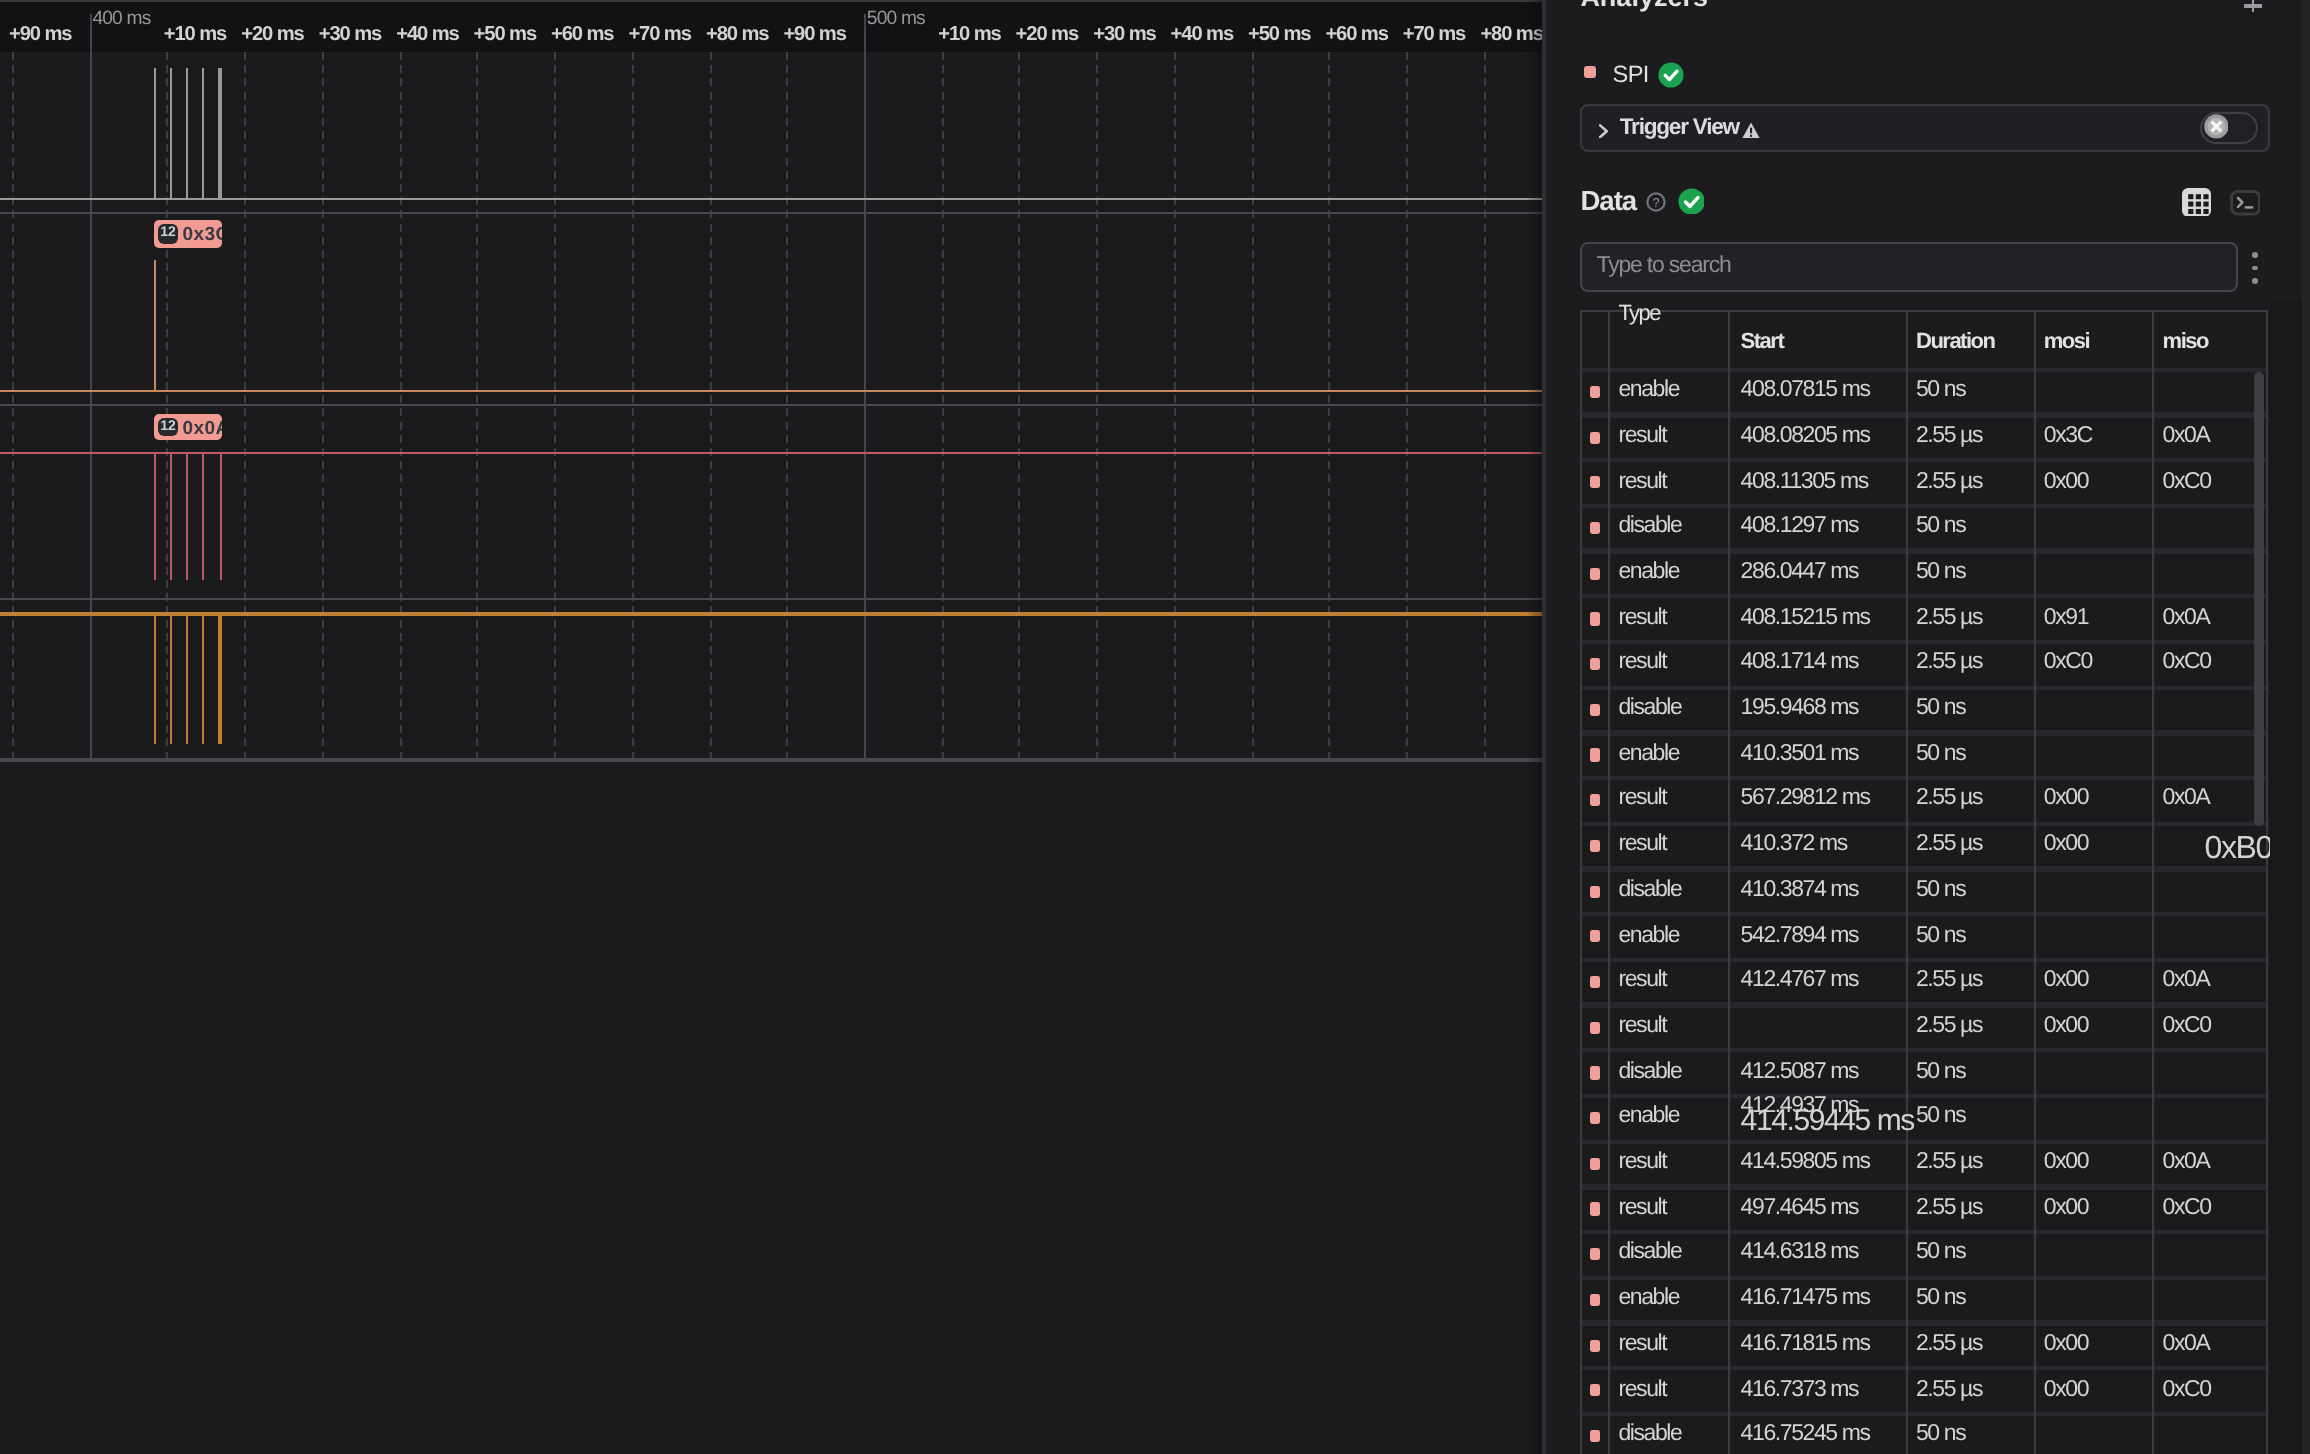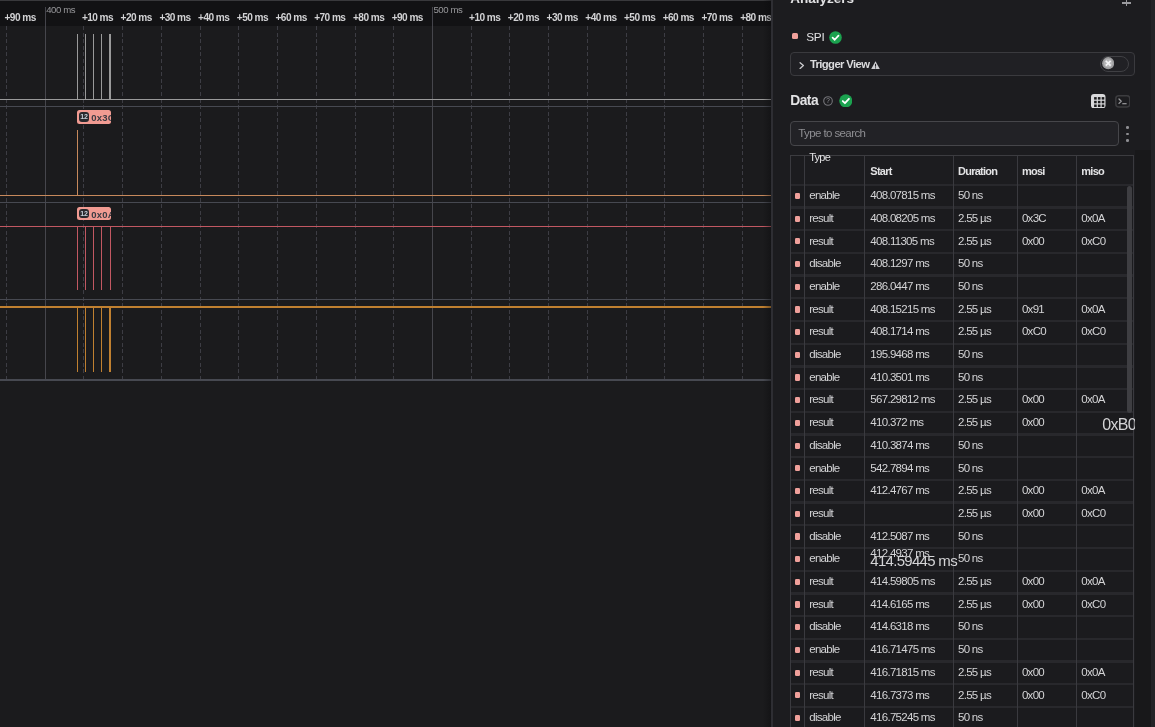--- a/index.html
+++ b/index.html
@@ -303,21 +303,21 @@
       <div class="abs" style="left:4.3px;top:6.8px;width:5.8px;height:6.2px;border-radius:1.2px;background:#f0a09b;"></div>
       <div class="abs" style="left:18.9px;top:3.0px;font-size:11.5px;letter-spacing:-0.7px;color:#d4d4d6;white-space:nowrap;">result</div>
       <div class="abs" style="left:80.0px;top:3.0px;font-size:11.5px;letter-spacing:-0.7px;color:#d4d4d6;white-space:nowrap;">414.59805 ms</div>
       <div class="abs" style="left:167.7px;top:3.0px;font-size:11.5px;letter-spacing:-0.7px;color:#d4d4d6;white-space:nowrap;">2.55 µs</div>
       <div class="abs" style="left:231.6px;top:3.0px;font-size:11.5px;letter-spacing:-0.7px;color:#d4d4d6;white-space:nowrap;">0x00</div>
       <div class="abs" style="left:291.0px;top:3.0px;font-size:11.5px;letter-spacing:-0.7px;color:#d4d4d6;white-space:nowrap;">0x0A</div>
     </div>
 <div class="abs" style="left:17.8px;top:594.7px;width:343.6px;height:20.4px;">
       <div class="abs" style="left:4.3px;top:6.8px;width:5.8px;height:6.2px;border-radius:1.2px;background:#f0a09b;"></div>
       <div class="abs" style="left:18.9px;top:3.0px;font-size:11.5px;letter-spacing:-0.7px;color:#d4d4d6;white-space:nowrap;">result</div>
-      <div class="abs" style="left:80.0px;top:3.0px;font-size:11.5px;letter-spacing:-0.7px;color:#d4d4d6;white-space:nowrap;">414.6165 ms</div>
+      <div class="abs" style="left:80.0px;top:3.0px;font-size:11.5px;letter-spacing:-0.7px;color:#d4d4d6;white-space:nowrap;">497.4645 ms</div>
       <div class="abs" style="left:167.7px;top:3.0px;font-size:11.5px;letter-spacing:-0.7px;color:#d4d4d6;white-space:nowrap;">2.55 µs</div>
       <div class="abs" style="left:231.6px;top:3.0px;font-size:11.5px;letter-spacing:-0.7px;color:#d4d4d6;white-space:nowrap;">0x00</div>
       <div class="abs" style="left:291.0px;top:3.0px;font-size:11.5px;letter-spacing:-0.7px;color:#d4d4d6;white-space:nowrap;">0xC0</div>
     </div>
 <div class="abs" style="left:17.8px;top:617.4px;width:343.6px;height:20.4px;">
       <div class="abs" style="left:4.3px;top:6.8px;width:5.8px;height:6.2px;border-radius:1.2px;background:#f0a09b;"></div>
       <div class="abs" style="left:18.9px;top:3.0px;font-size:11.5px;letter-spacing:-0.7px;color:#d4d4d6;white-space:nowrap;">disable</div>
       <div class="abs" style="left:80.0px;top:3.0px;font-size:11.5px;letter-spacing:-0.7px;color:#d4d4d6;white-space:nowrap;">414.6318 ms</div>
       <div class="abs" style="left:167.7px;top:3.0px;font-size:11.5px;letter-spacing:-0.7px;color:#d4d4d6;white-space:nowrap;">50 ns</div>
     </div>

